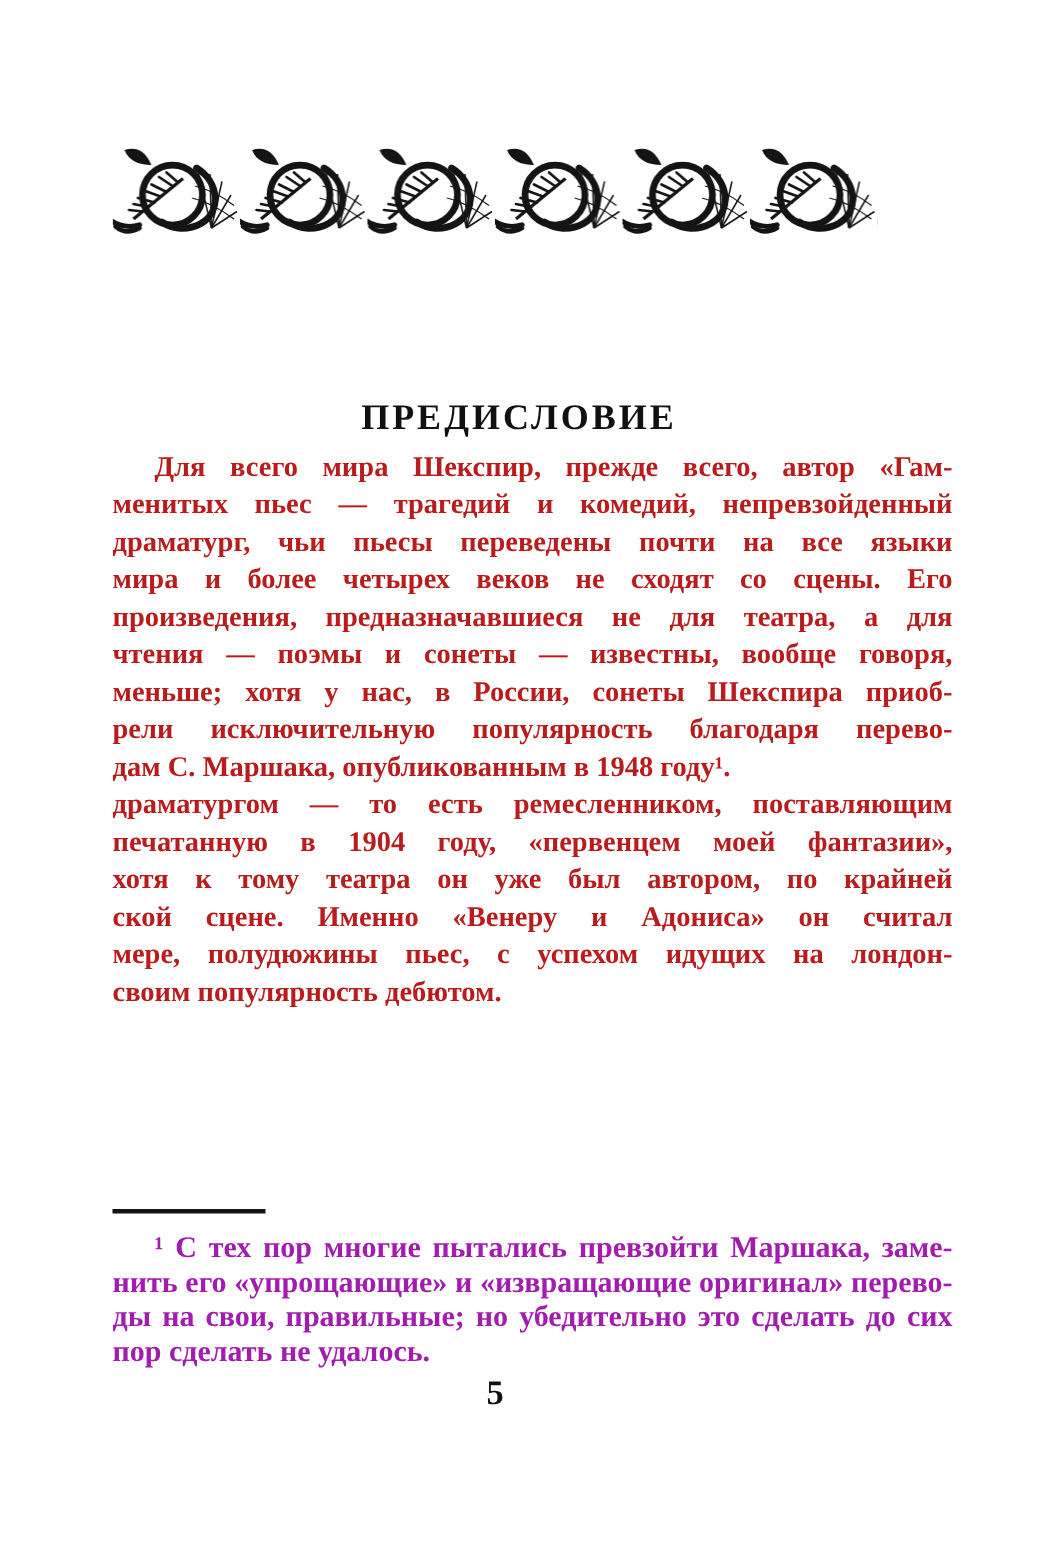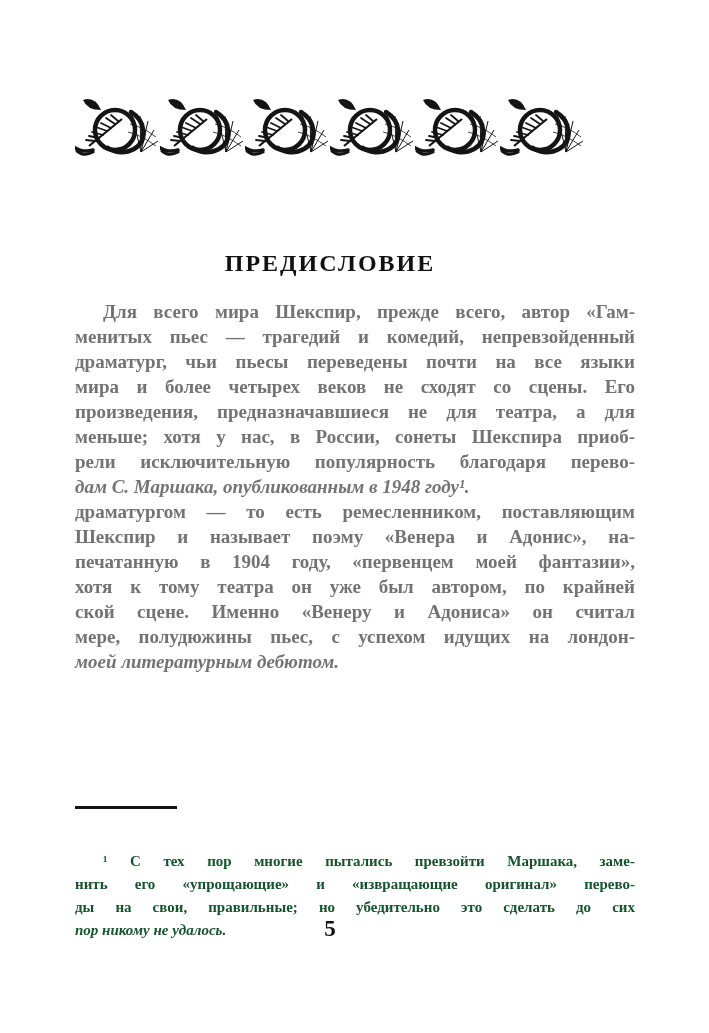--- a/index.html
+++ b/index.html
@@ -22,60 +22,60 @@
     top: 94px;
     width: 510px;
     height: 68px;
   }
   .ornament svg { display: block; }
   .title {
     position: absolute;
     left: 75px;
     top: 250px;
     width: 510px;
-    margin: 0;
+    margin: 16px;
     text-align: center;
     font-size: 24px;
     font-weight: bold;
     letter-spacing: 2px;
     color: #111;
   }
   .body-text {
     position: absolute;
     left: 75px;
     top: 299px;
     width: 560px;
     font-size: 19px;
     line-height: 25px;
     font-weight: 600;
-    color: #737373;
+    color: #b91c1c;
   }
   .tline {
     text-align: justify;
     text-align-last: justify;
     white-space: normal;
   }
-  .tline.last { text-align-last: left; font-style: italic; }
+  .tline.last { text-align-last: left; }
   .para .tline.first { text-indent: 28px; }
   .footnote-sep {
     position: absolute;
     left: 75px;
     top: 806px;
     width: 102px;
     border-top: 3px solid #141414;
   }
   .footnote {
     position: absolute;
     left: 75px;
-    top: 850px;
+    top: 821px;
     width: 560px;
-    font-size: 15px;
+    font-size: 20px;
     line-height: 23px;
     font-weight: 600;
-    color: #14532d;
+    color: #a21caf;
   }
   .footnote .tline.first { text-indent: 28px; }
   .page-number {
     position: absolute;
     left: 75px;
     top: 916px;
     width: 510px;
     text-align: center;
     font-size: 23px;
     font-weight: 600;
@@ -134,39 +134,39 @@
 
   <h1 class="title">ПРЕДИСЛОВИЕ</h1>
 
   <div class="body-text">
     <div class="para">
         <div class="tline first">Для всего мира Шекспир, прежде всего, автор «Гам-</div>
         <div class="tline">менитых пьес — трагедий и комедий, непревзойденный</div>
         <div class="tline">драматург, чьи пьесы переведены почти на все языки</div>
         <div class="tline">мира и более четырех веков не сходят со сцены. Его</div>
         <div class="tline">произведения, предназначавшиеся не для театра, а для</div>
+        <div class="tline">чтения — поэмы и сонеты — известны, вообще говоря,</div>
         <div class="tline">меньше; хотя у нас, в России, сонеты Шекспира приоб-</div>
         <div class="tline">рели исключительную популярность благодаря перево-</div>
         <div class="tline last">дам С. Маршака, опубликованным в 1948 году¹.</div>
       </div>
     <div class="para">
         <div class="tline">драматургом — то есть ремесленником, поставляющим</div>
-        <div class="tline">Шекспир и называет поэму «Венера и Адонис», на-</div>
         <div class="tline">печатанную в 1904 году, «первенцем моей фантазии»,</div>
         <div class="tline">хотя к тому театра он уже был автором, по крайней</div>
         <div class="tline">ской сцене. Именно «Венеру и Адониса» он считал</div>
         <div class="tline">мере, полудюжины пьес, с успехом идущих на лондон-</div>
-        <div class="tline last">моей литературным дебютом.</div>
+        <div class="tline last">своим популярность дебютом.</div>
       </div>
   </div>
 
   <div class="footnote-sep"></div>
 
   <div class="footnote">
       <div class="tline first">¹ С тех пор многие пытались превзойти Маршака, заме-</div>
       <div class="tline">нить его «упрощающие» и «извращающие оригинал» перево-</div>
       <div class="tline">ды на свои, правильные; но убедительно это сделать до сих</div>
-      <div class="tline last">пор никому не удалось.</div>
+      <div class="tline last">пор сделать не удалось.</div>
     </div>
 
   <div class="page-number">5</div>
 
 </div>
 
 </body></html>

